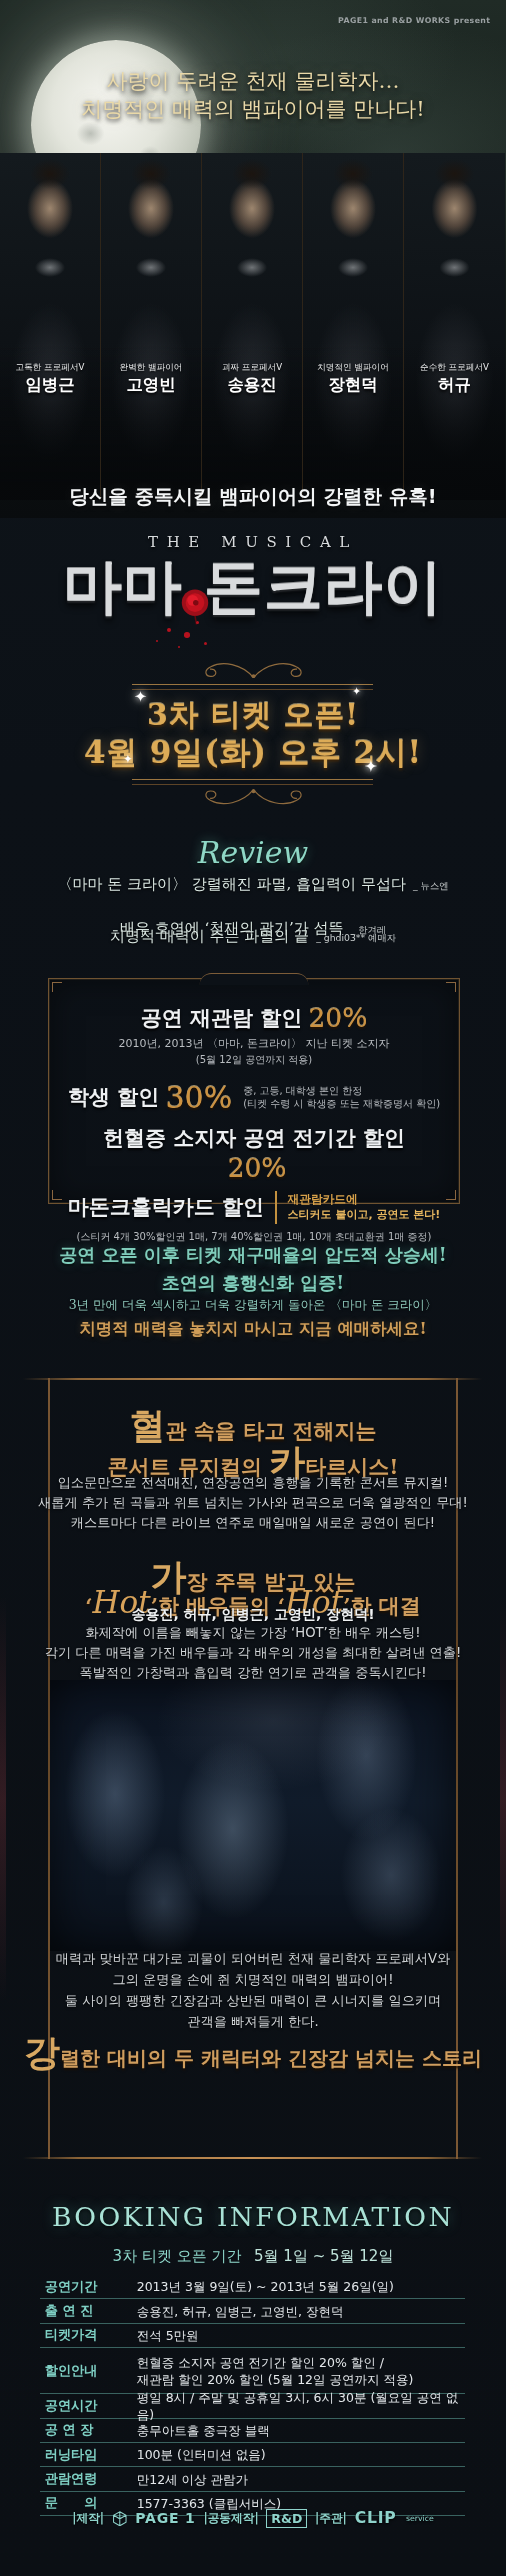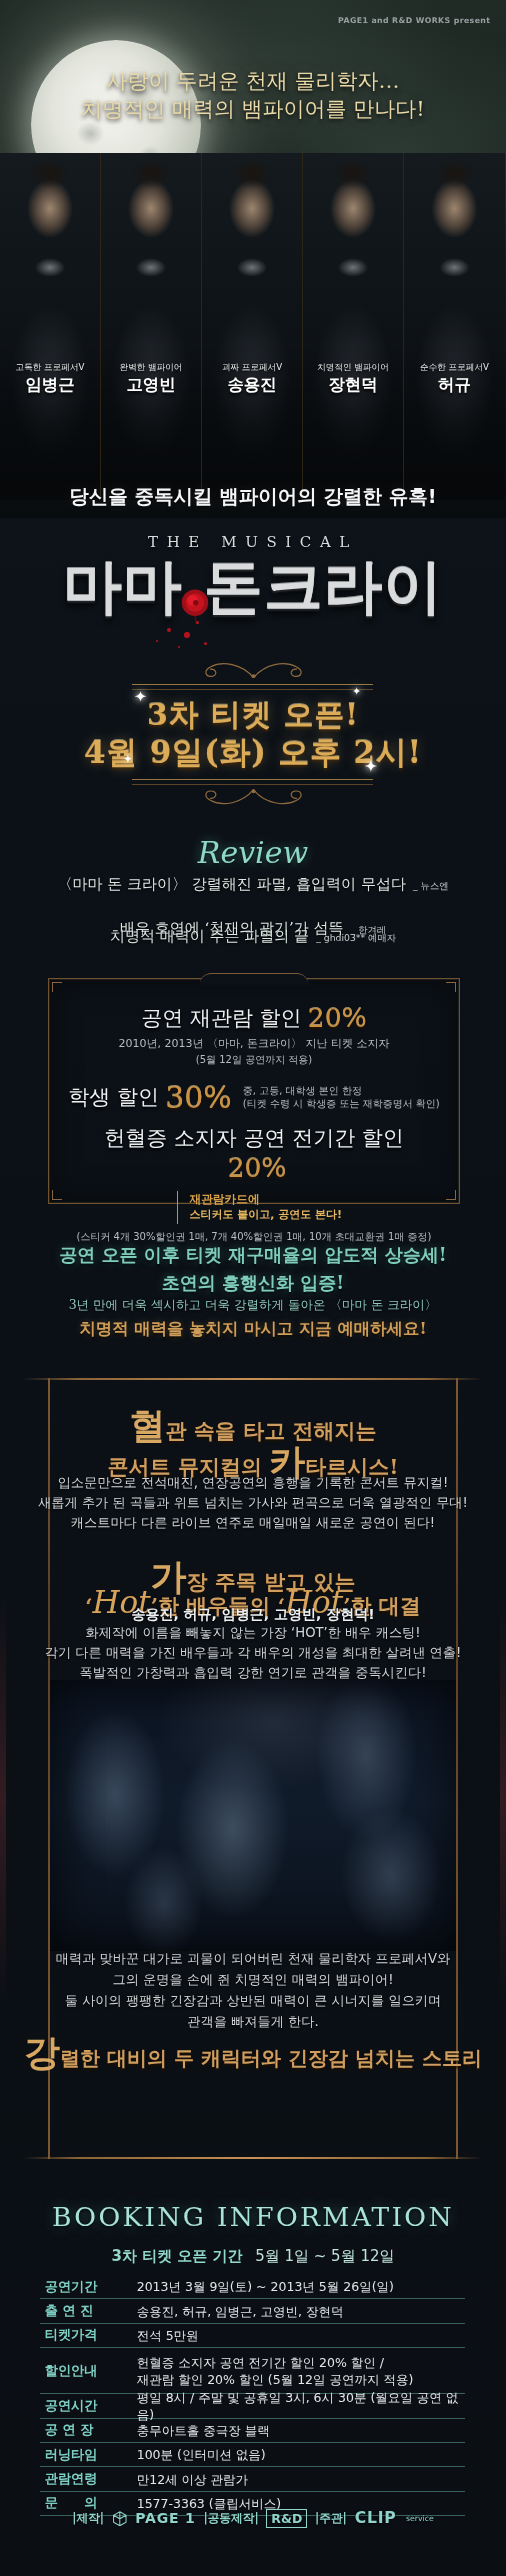--- a/index.html
+++ b/index.html
@@ -69,21 +69,21 @@
   
   .dbox{left:48px;top:978px;width:410px;height:224px;border:0.8px solid #6f5331;
     box-shadow:inset 0 0 0 0.8px rgba(170,128,72,.22), inset 0 0 31px rgba(0,0,0,.5);}
   .dbox .arch{position:absolute;left:50%;top:-6.2px;transform:translateX(-50%);width:109px;height:11px;
     border-top:1.6px solid #7c5c38;border-radius:55px 55px 0 0;background:#0c1117;}
   .corner{position:absolute;width:9.3px;height:9.3px;border-color:#8a6640;border-style:solid;border-width:0;}
   .c-tl{left:3.1px;top:3.1px;border-left-width:1.6px;border-top-width:1.6px;}
   .c-tr{right:3.1px;top:3.1px;border-right-width:1.6px;border-top-width:1.6px;}
   .c-bl{left:3.1px;bottom:3.1px;border-left-width:1.6px;border-bottom-width:1.6px;}
   .c-br{right:3.1px;bottom:3.1px;border-right-width:1.6px;border-bottom-width:1.6px;}
-  .d-title{font-size:21px;color:#eef0f2;font-weight:normal;text-shadow:0 1.6px 2.3px #000;}
+  .d-title{font-size:21px;color:#eef0f2;font-weight:bold;text-shadow:0 1.6px 2.3px #000;}
   .d-pct{font-size:26.5px;font-weight:normal;color:#cd9240;margin-left:6.2px;
     text-shadow:0 -0.8px 0 rgba(250,225,170,.6),0 1.6px 1.6px rgba(40,20,0,.9);}
   .d-sub{font-size:11px;color:#b9bdc1;}
   .d-side{font-size:10px;color:#b9bdc1;text-align:left;line-height:13.2px;}
   .d-gold1{font-size:11.7px;font-weight:bold;color:#d7a14a;}
   .d-gold2{font-size:11px;font-weight:bold;color:#e6b65f;}
   .vbar{width:1.6px;height:33px;background:#c3913f;margin:0 11px;}
   .drow{display:flex;align-items:center;justify-content:center;}
 
   
@@ -110,21 +110,21 @@
       radial-gradient(55px 78px at 28% 82%, rgba(140,165,195,.24), transparent 72%),
       radial-gradient(156px 93px at 55% 15%, rgba(190,205,225,.12), transparent 75%),
       linear-gradient(180deg,#0b1320 0%,#101b2a 45%,#0a111b 100%);
     box-shadow:inset 0 0 47px rgba(0,0,0,.75);}
   .redglow{top:1596px;width:6.2px;height:405px;}
 
   
   .book-h{top:2201px;font-size:26.5px;letter-spacing:2.3px;color:#a9e2d6;
     text-shadow:0 0 12.5px rgba(110,220,200,.35),0 1.6px 3.1px #000;}
   .book-sub{top:2247px;font-size:15px;}
-  .bs-l{font-weight:bold;color:#8fd8cb;}
+  .bs-l{font-weight:normal;color:#8fd8cb;}
   .bs-v{color:#bfe3da;margin-left:7.8px;}
   .btable{left:40px;top:2275px;width:425px;}
   .brow{display:flex;align-items:center;height:23.4px;border-bottom:0.8px solid rgba(104,182,170,.5);}
   .brow.tall{height:45px;}
   .bl{width:92px;flex:none;font-size:13.2px;font-weight:bold;color:#7fd0c4;padding-left:4.7px;}
   .bv{font-size:12.5px;color:#e3e7ea;white-space:pre-line;line-height:17px;}
 
   
   .foot{top:2509px;display:flex;left:0;width:506px;justify-content:center;align-items:center;gap:7.8px;
     color:#8fd3cb;font-size:11.7px;font-weight:bold;text-shadow:0 0.8px 2.3px #000;}
@@ -245,20 +245,21 @@
         <div>(티켓 수령 시 학생증 또는 재학증명서 확인)</div>
       </div>
     </div>
 
     <div class="drow" style="margin-top:9.3px;flex-direction:column;">
       <span class="d-title serif">헌혈증 소지자 공연 전기간 할인</span>
       <span class="d-pct serif">20%</span>
     </div>
 
     <div class="drow" style="margin-top:7.8px;">
+      <span class="d-title serif">마돈크홀릭카드 할인</span>
       <span class="vbar"></span>
       <span style="text-align:left;">
         <div class="d-gold1">재관람카드에</div>
         <div class="d-gold2">스티커도 붙이고, 공연도 본다!</div>
       </span>
     </div>
     <div style="text-align:center;margin-top:6.2px;font-size:10px;" class="d-sub">(스티커 4개 30%할인권 1매, 7개 40%할인권 1매, 10개 초대교환권 1매 증정)</div>
   </div>
 
   <div class="promo-t ctr abs serif" style="top:1243px;">공연 오픈 이후 티켓 재구매율의 압도적 상승세!</div>

